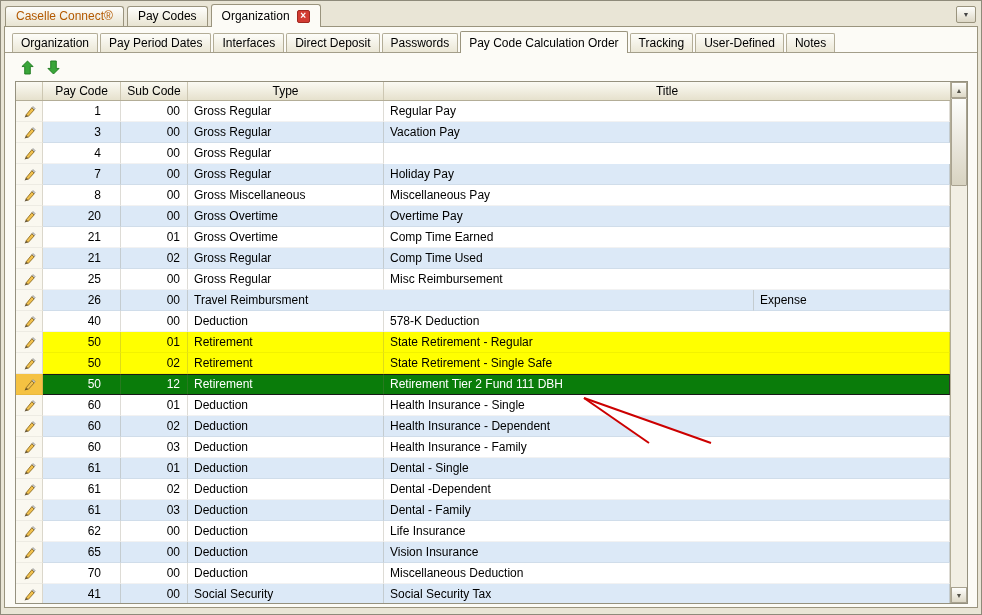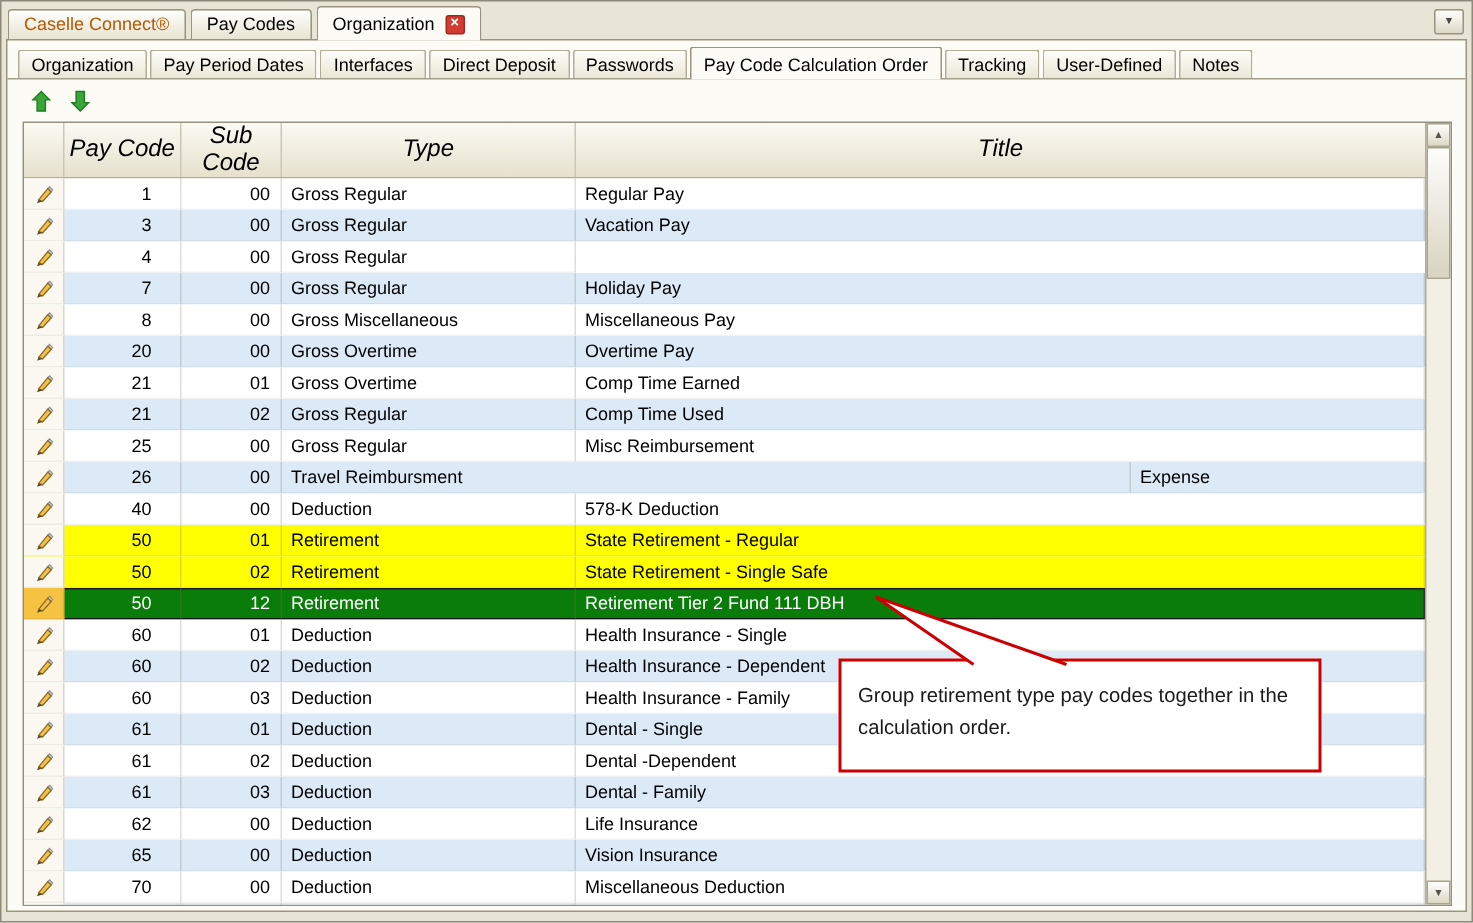--- a/index.html
+++ b/index.html
@@ -84,21 +84,21 @@
 
   
   .table-wrap {
     flex:0 0 auto; margin:2px 9px 0 10px; height:523px;
     border:1px solid #95917f; display:flex; background:#fff;
   }
   .grid { flex:1 1 auto; display:flex; flex-direction:column; overflow:hidden; }
   .hdr {
     flex:0 0 19px; display:flex;
     background:linear-gradient(#fbfaf3,#e6e1cd);
-    border-bottom:1px solid #b3ad97; font-size:16px;font-style:italic;
+    border-bottom:1px solid #b3ad97; font-size:12px;
   }
   .hcell {
     display:flex; align-items:center; justify-content:center;
     border-right:1px solid #cdc7b2; height:100%; overflow:hidden;
   }
   .row { flex:0 0 21px; display:flex; background:#fff; }
   .row.state-alt  { background:var(--alt-row-blue,#dce9f7); }
   .row.state-yellow { background:var(--highlight-yellow,#ffff00); }
   .row.state-selected {
     background:var(--selected-row-bg,#0a7c0a);
@@ -545,23 +545,20 @@
         </div>
         <div class="sbtn">
             <span>▼</span>
           </div>
       </div>
     </div>
 
   </div>
 
   <div class="callout">
-    <div class="callout-box">
-      <span>Group retirement type pay codes together in the calculation order.</span>
-    </div>
     <svg class="callout-tail" width="200" height="52" viewBox="0 0 200 52">
       <polygon points="25,5 90,50 152,50" fill="#ffffff"></polygon>
       <line x1="25" y1="5" x2="90" y2="50" stroke="#cc0000" stroke-width="2"></line>
       <line x1="25" y1="5" x2="152" y2="50" stroke="#cc0000" stroke-width="2"></line>
     </svg>
   </div>
 
 </div>
 
 </body></html>

